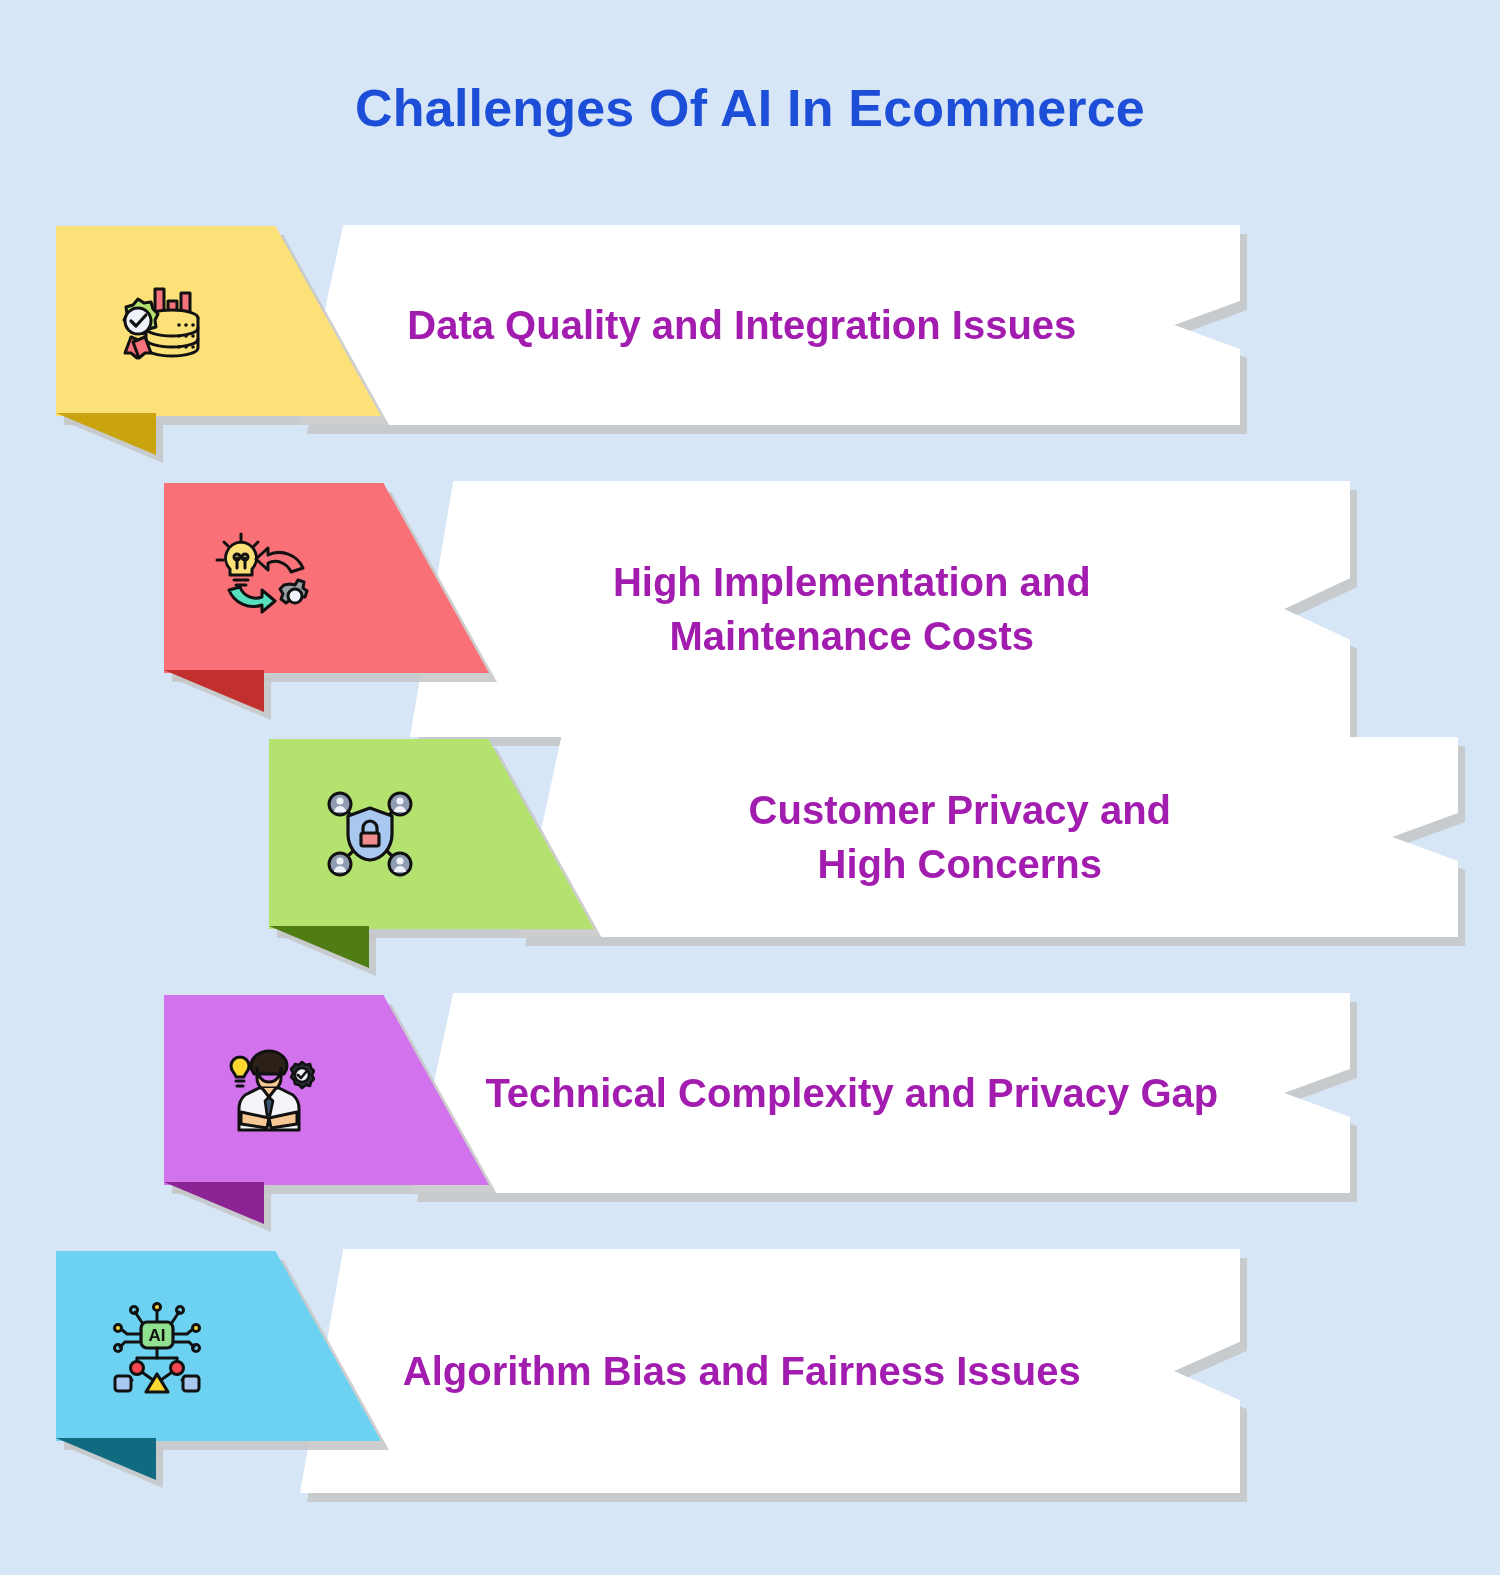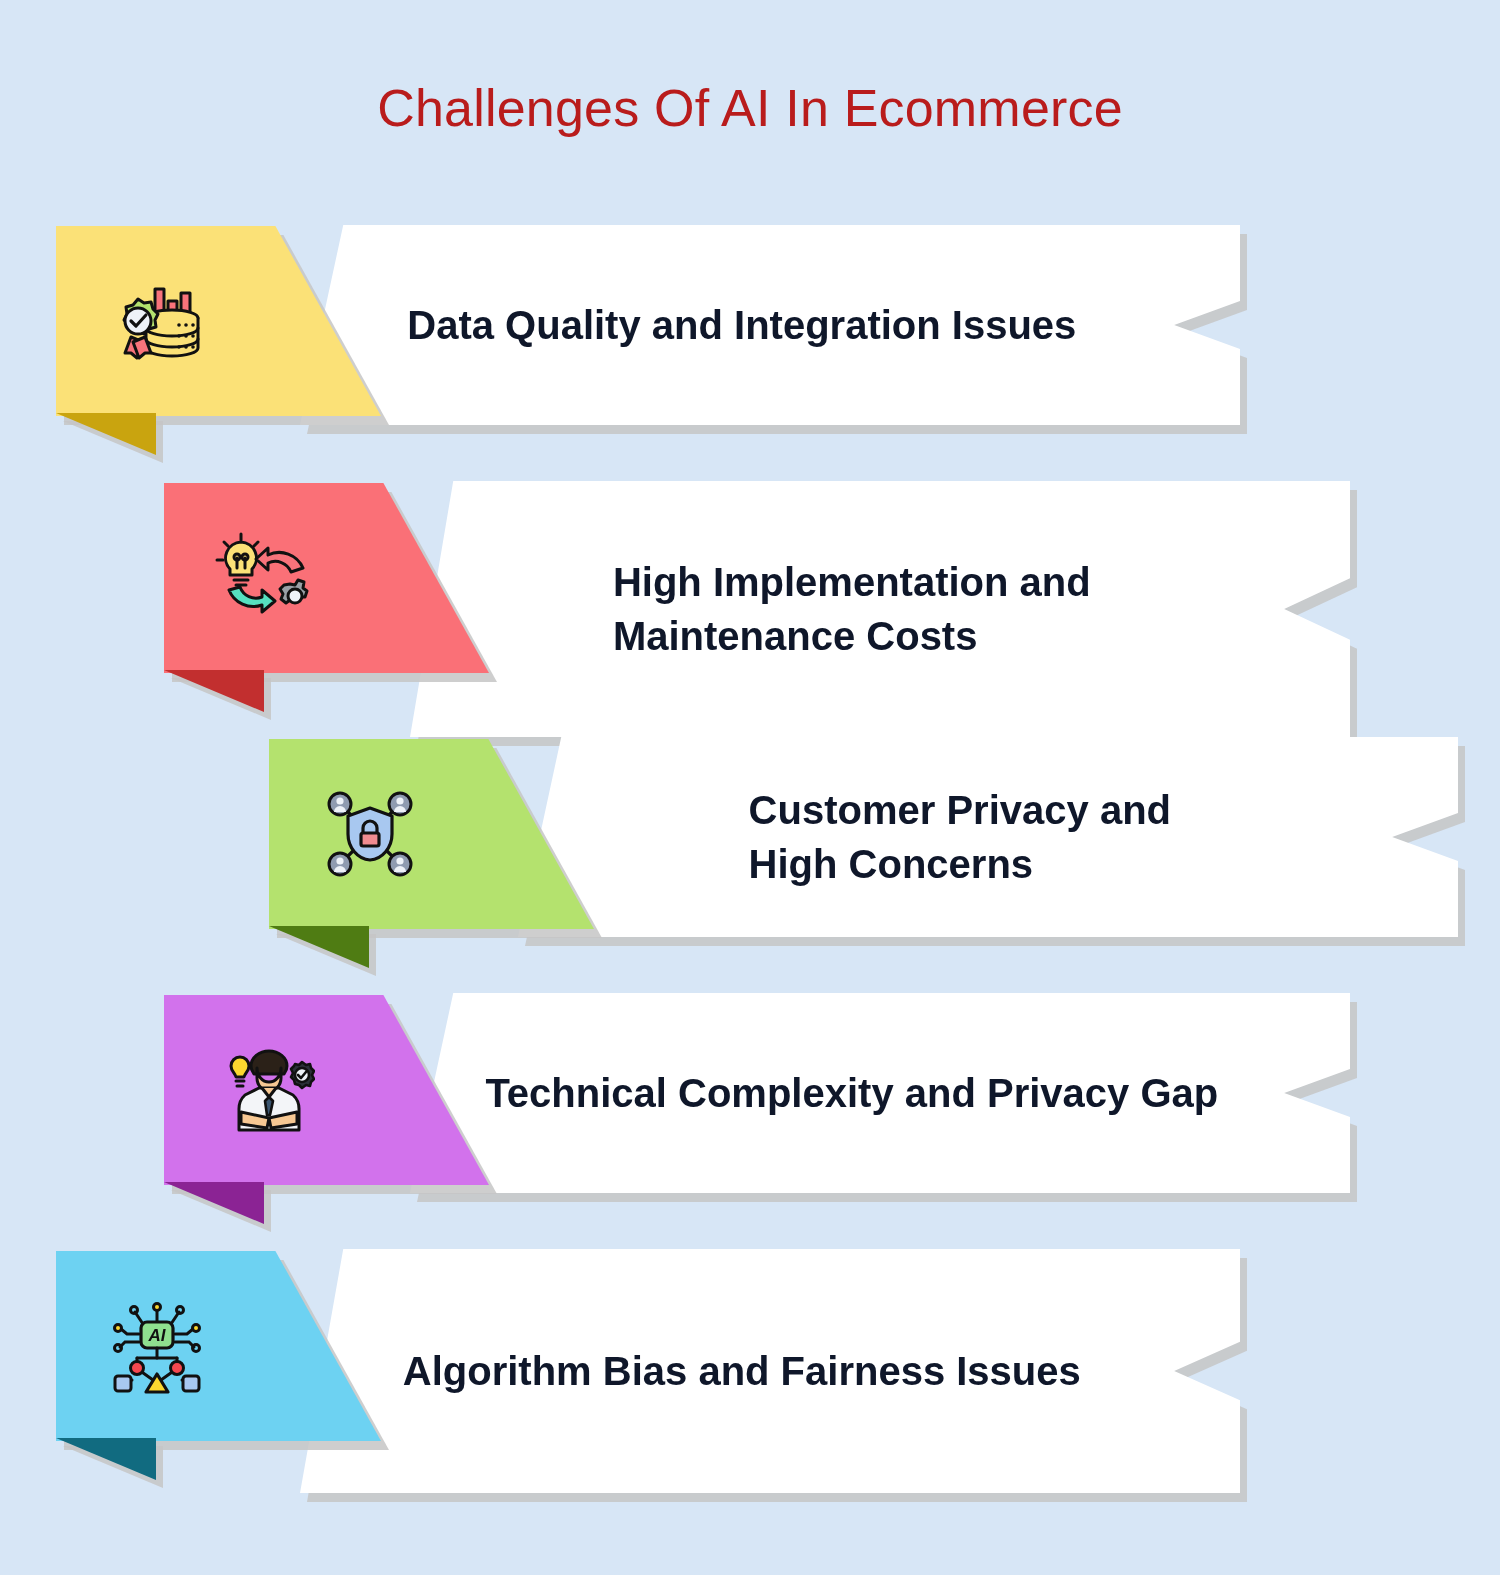--- a/index.html
+++ b/index.html
@@ -9,22 +9,22 @@
     font-family: "Liberation Sans", sans-serif;
     overflow: hidden;
   }
   #page { position: relative; width: 1500px; height: 1575px; }
 
   .page-title {
     position: absolute;
     top: 78px; left: 0; width: 1500px;
     text-align: center;
     font-size: 52px;
-    font-weight: normal;
-    color: #b91c1c;
+    font-weight: bold;
+    color: #1d4ed8;
     letter-spacing: 0.2px;
   }
 
   .row { position: absolute; }
 
   
   .banner-wrap { position: absolute; }
   .banner-shadow {
     position: absolute;
     left: 7px; top: 9px;
@@ -41,29 +41,30 @@
     clip-path: polygon(4.6% 0%, 100% 0%, 100% 38%, 93.0% 50%, 100% 62%, 100% 100%, 0% 100%);
   }
   .banner-text {
     position: absolute;
     left: 0; top: 0; right: 0; bottom: 0;
     display: flex;
     align-items: center;
     justify-content: center;
     padding-left: 5%;
     padding-right: 11%;
-    color: #0f172a;
+    text-align: center;
+    color: #a21caf;
     font-size: 40px;
     font-weight: 600;
     line-height: 1.35;
     white-space: pre-line;
   }
 
   
-  .tile-wrap { position: absolute; font-style: italic; }
+  .tile-wrap { position: absolute; }
   .tile-shadow {
     position: absolute;
     left: 8px; top: 9px;
     width: 100%; height: 100%;
     background: #c6c6c6;
     clip-path: polygon(0% 0%, 67.5% 0%, 100% 100%, 0% 100%);
     opacity: .85;
   }
   .tile {
     position: absolute;

